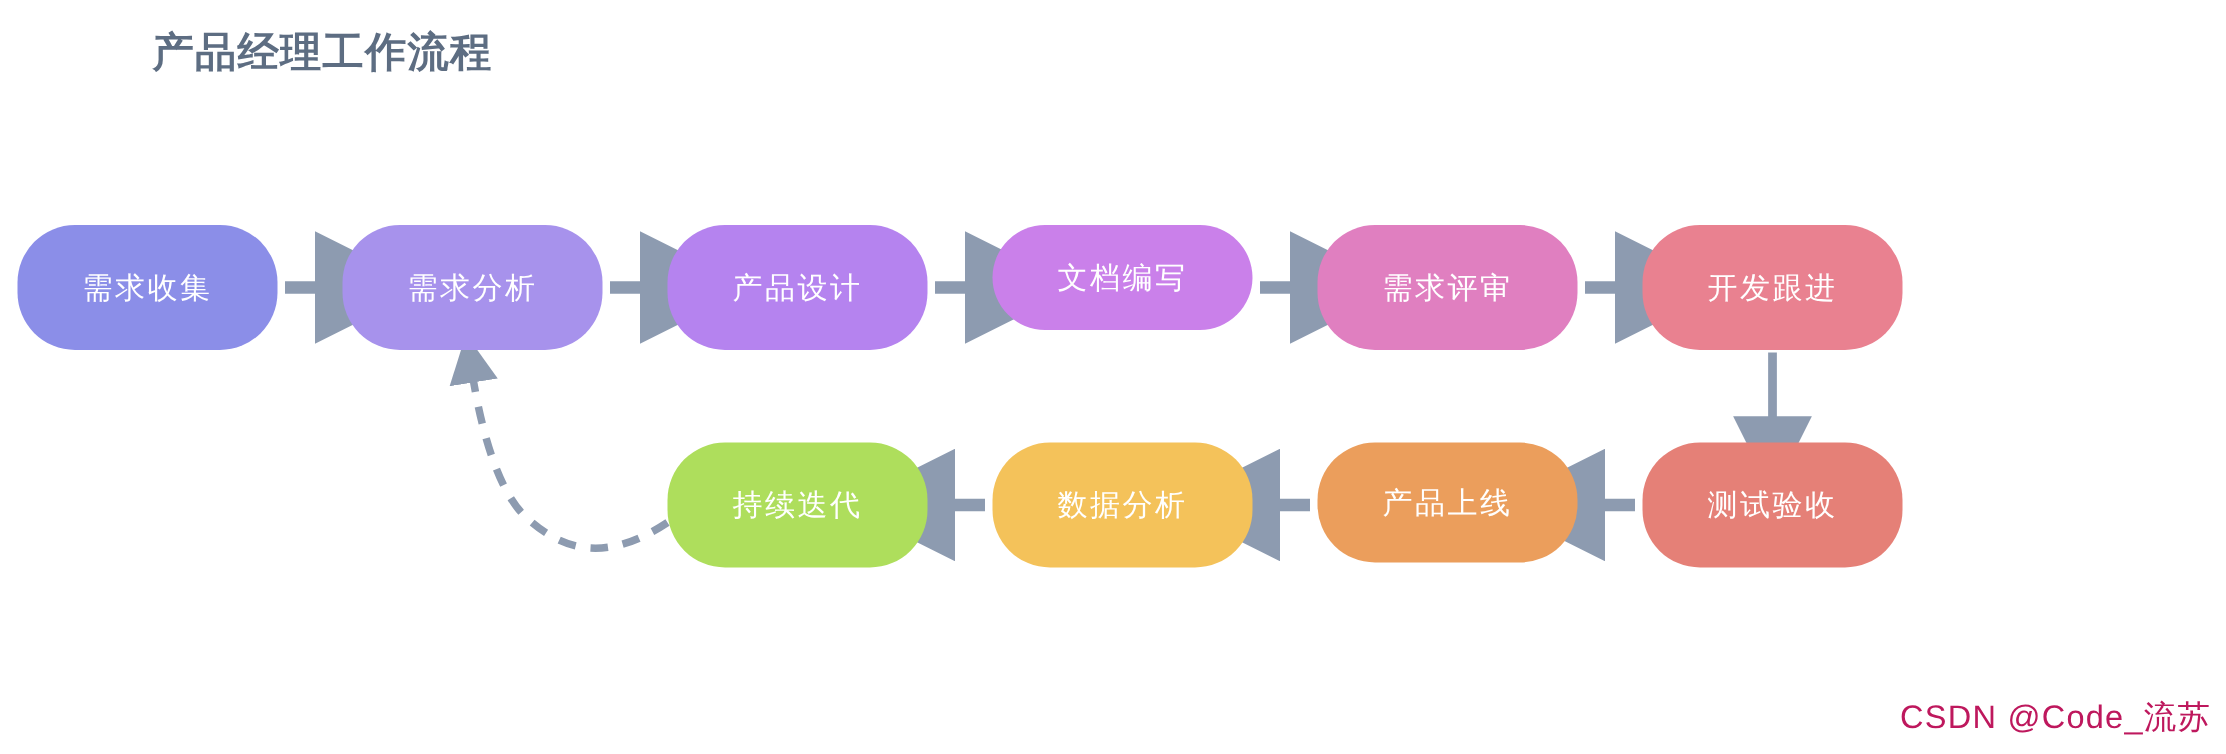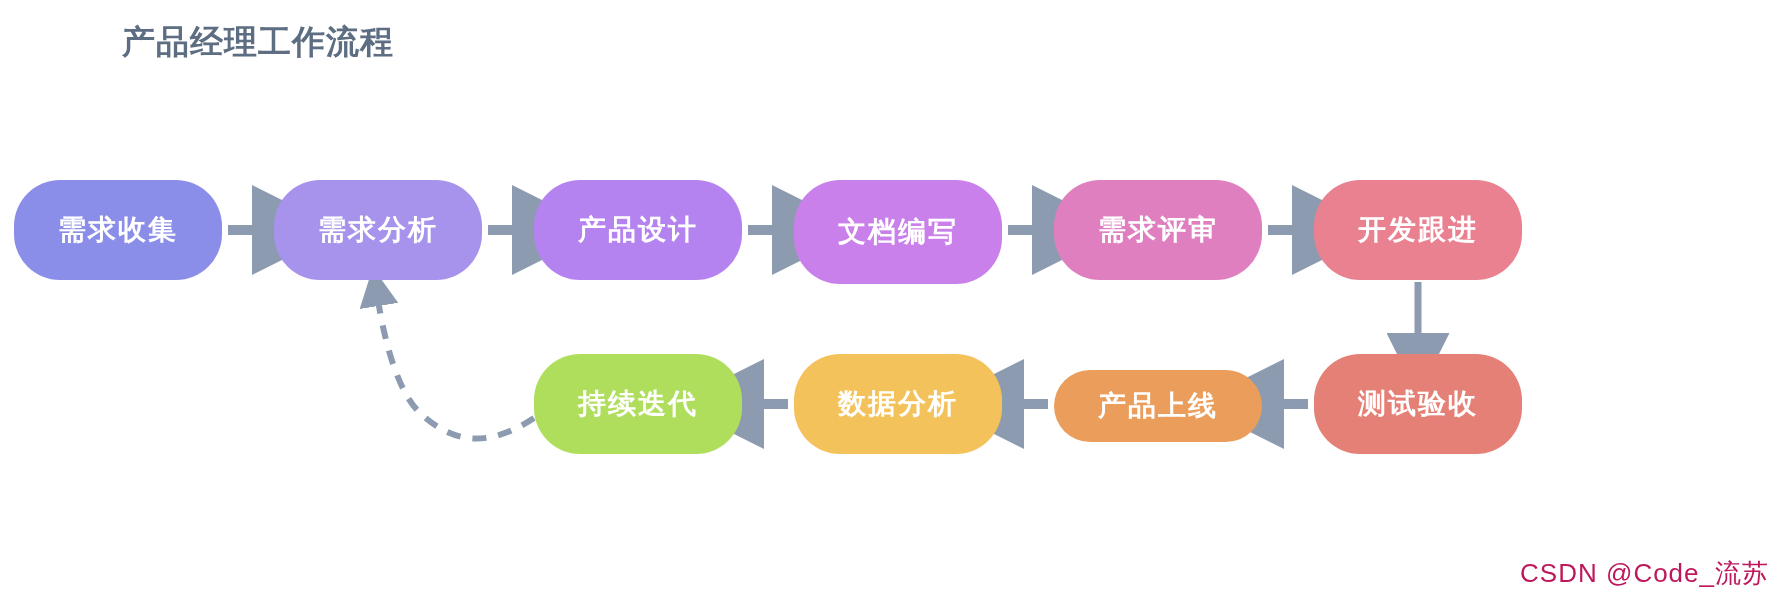--- a/index.html
+++ b/index.html
@@ -50,22 +50,22 @@
   }
   
   .flow-node {
     position: absolute;
     display: flex;
     align-items: center;
     justify-content: center;
     border-radius: 46px;
     box-sizing: border-box;
     color: #ffffff;
-    font-size: 28px;
-    font-weight: bold;
+    font-size: 24px;
+    font-weight: normal;
     letter-spacing: 2px;
     text-align: center;
     user-select: none;
   }
   
   #watermark {
     position: absolute;
     right: 12px;
     bottom: 12px;
     font-size: 26px;
@@ -120,37 +120,37 @@
   </div>
 
   <div class="flow-node" style="left:274px; top:180px; width:208px; height:100px; background:#a792ec;">
     <span>需求分析</span>
   </div>
 
   <div class="flow-node" style="left:534px; top:180px; width:208px; height:100px; background:#b583ef;">
     <span>产品设计</span>
   </div>
 
-  <div class="flow-node" style="left:794px; top:180px; width:208px; height:104px; background:#ca80ea;">
+  <div class="flow-node" style="left:794px; top:180px; width:208px; height:84px; background:#ca80ea;">
     <span>文档编写</span>
   </div>
 
   <div class="flow-node" style="left:1054px; top:180px; width:208px; height:100px; background:#e07fc0;">
     <span>需求评审</span>
   </div>
 
   <div class="flow-node" style="left:1314px; top:180px; width:208px; height:100px; background:#e98190;">
     <span>开发跟进</span>
   </div>
 
   <div class="flow-node" style="left:1314px; top:354px; width:208px; height:100px; background:#e58077;">
     <span>测试验收</span>
   </div>
 
-  <div class="flow-node" style="left:1054px; top:370px; width:208px; height:72px; background:#eb9e5c;">
+  <div class="flow-node" style="left:1054px; top:354px; width:208px; height:96px; background:#eb9e5c;">
     <span>产品上线</span>
   </div>
 
   <div class="flow-node" style="left:794px; top:354px; width:208px; height:100px; background:#f4c25a;">
     <span>数据分析</span>
   </div>
 
   <div class="flow-node" style="left:534px; top:354px; width:208px; height:100px; background:#aede5c;">
     <span>持续迭代</span>
   </div>

